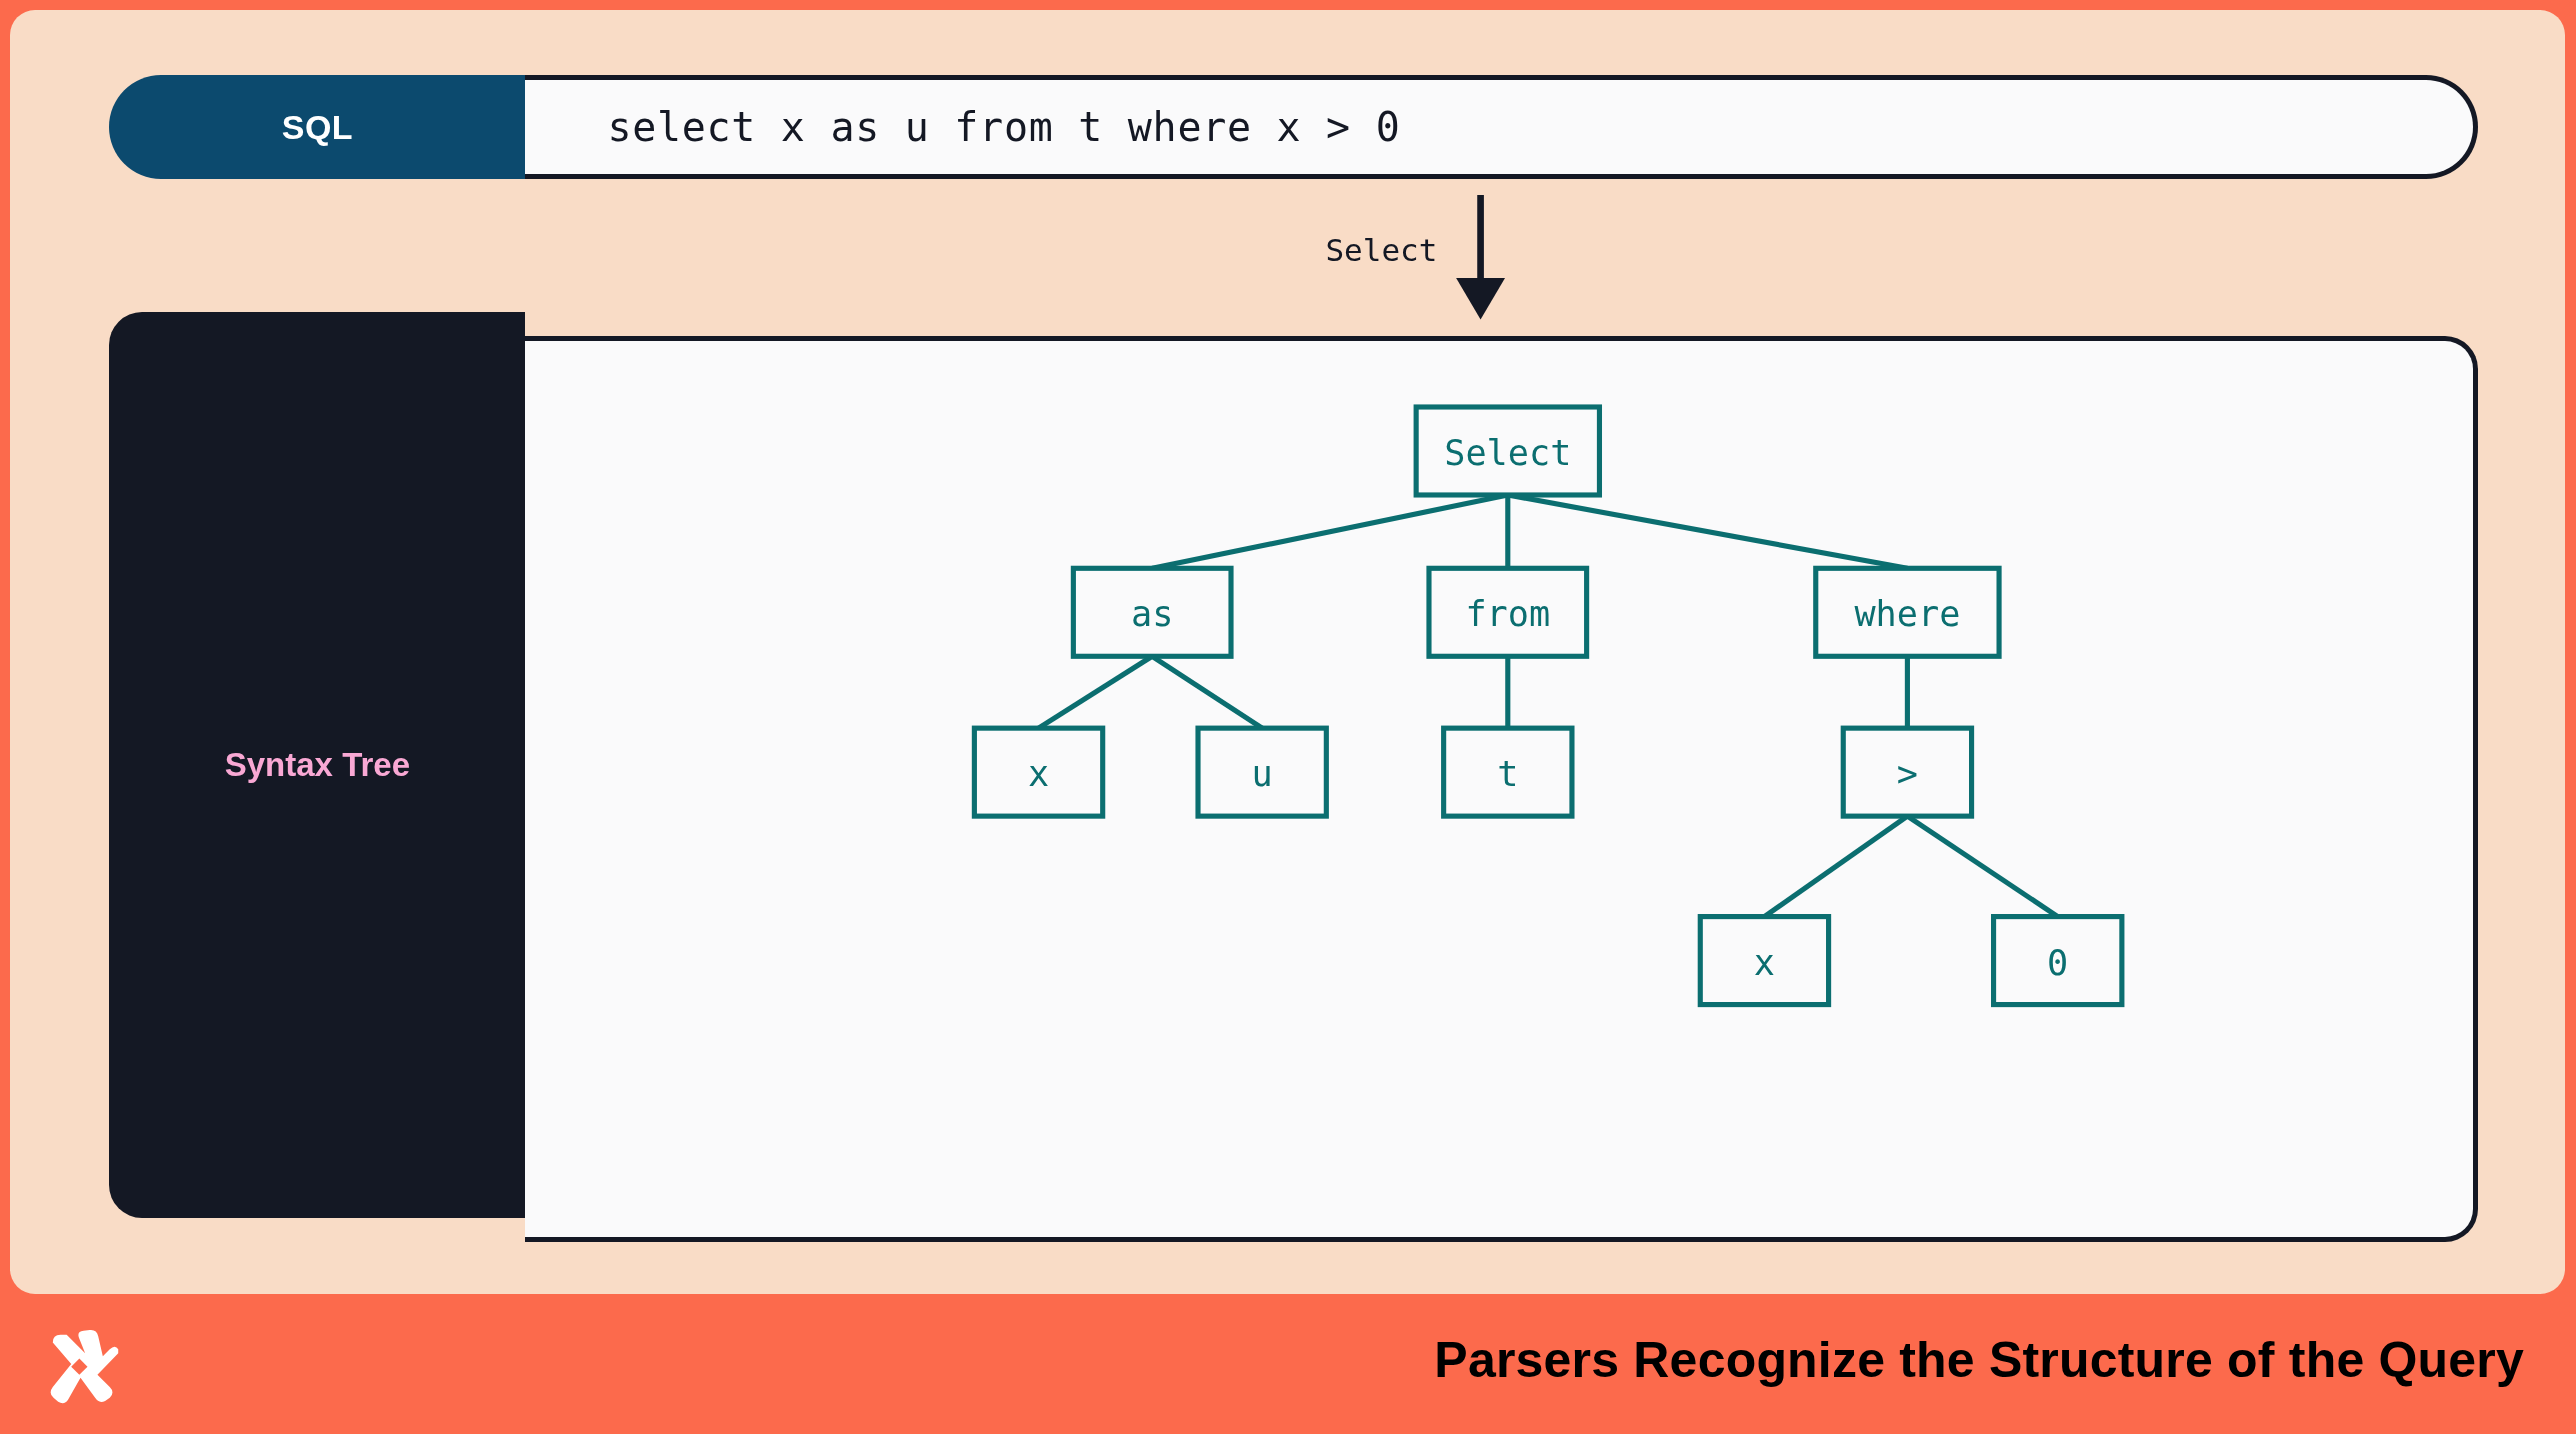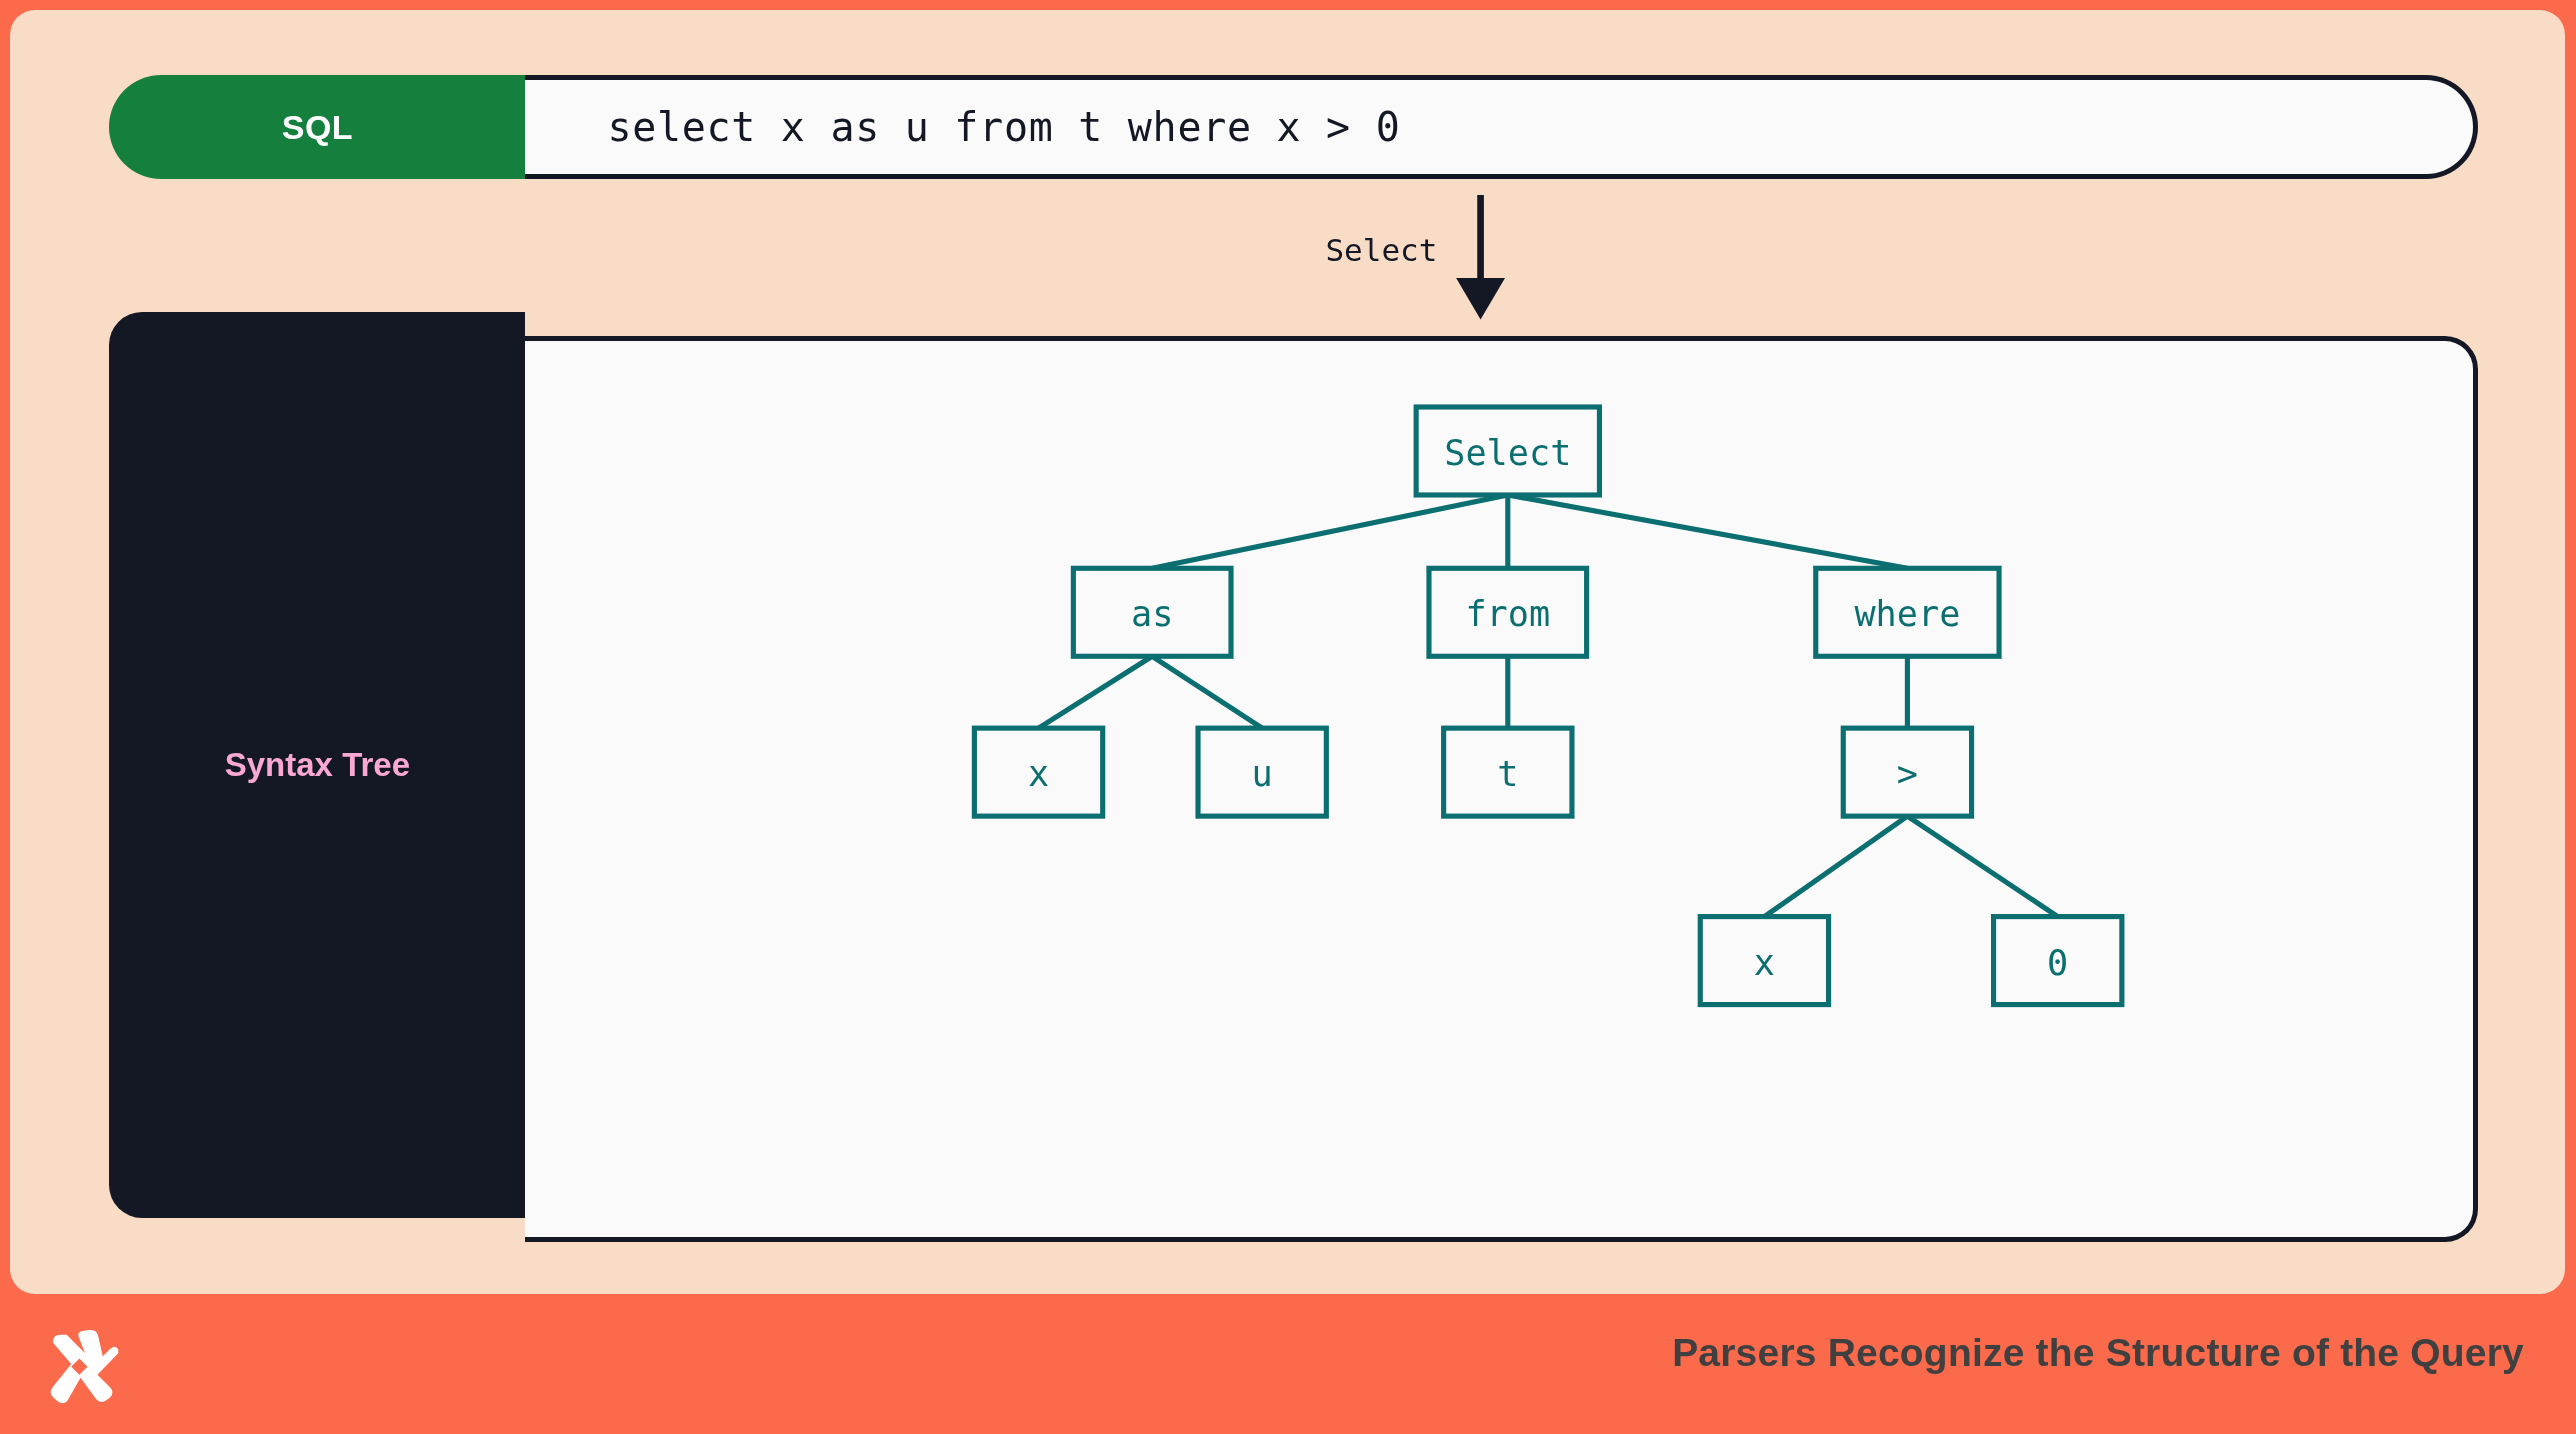--- a/index.html
+++ b/index.html
@@ -26,21 +26,21 @@
   }
   
   .sql-row{
     position:absolute;
     left:99px;top:65px;
     width:2370px;height:104px;
   }
   .sql-label{
     position:absolute;left:0;top:0;
     width:416px;height:104px;
-    background:#15803d;
+    background:#0c4a6e;
     border-radius:52px 0 0 52px;
     display:flex;align-items:center;justify-content:center;
     color:#ffffff;
     font-size:34px;font-weight:bold;
     letter-spacing:0.4px;
     box-sizing:border-box;
   }
   .sql-field{
     position:absolute;left:416px;top:0;
     width:1953px;height:104px;
@@ -127,22 +127,22 @@
     background:#fc6a4c;
   }
   .logo{
     position:absolute;
     left:42px;top:33px;
     width:77px;height:77px;
   }
   .caption{
     position:absolute;
     right:52px;top:37px;
-    color:#404040;
-    font-size:39px;
+    color:#000000;
+    font-size:50px;
     font-weight:bold;
     letter-spacing:0.2px;
     white-space:nowrap;
   }
 </style>
 </head>
 <body>
 
 <div class="slide">
 

